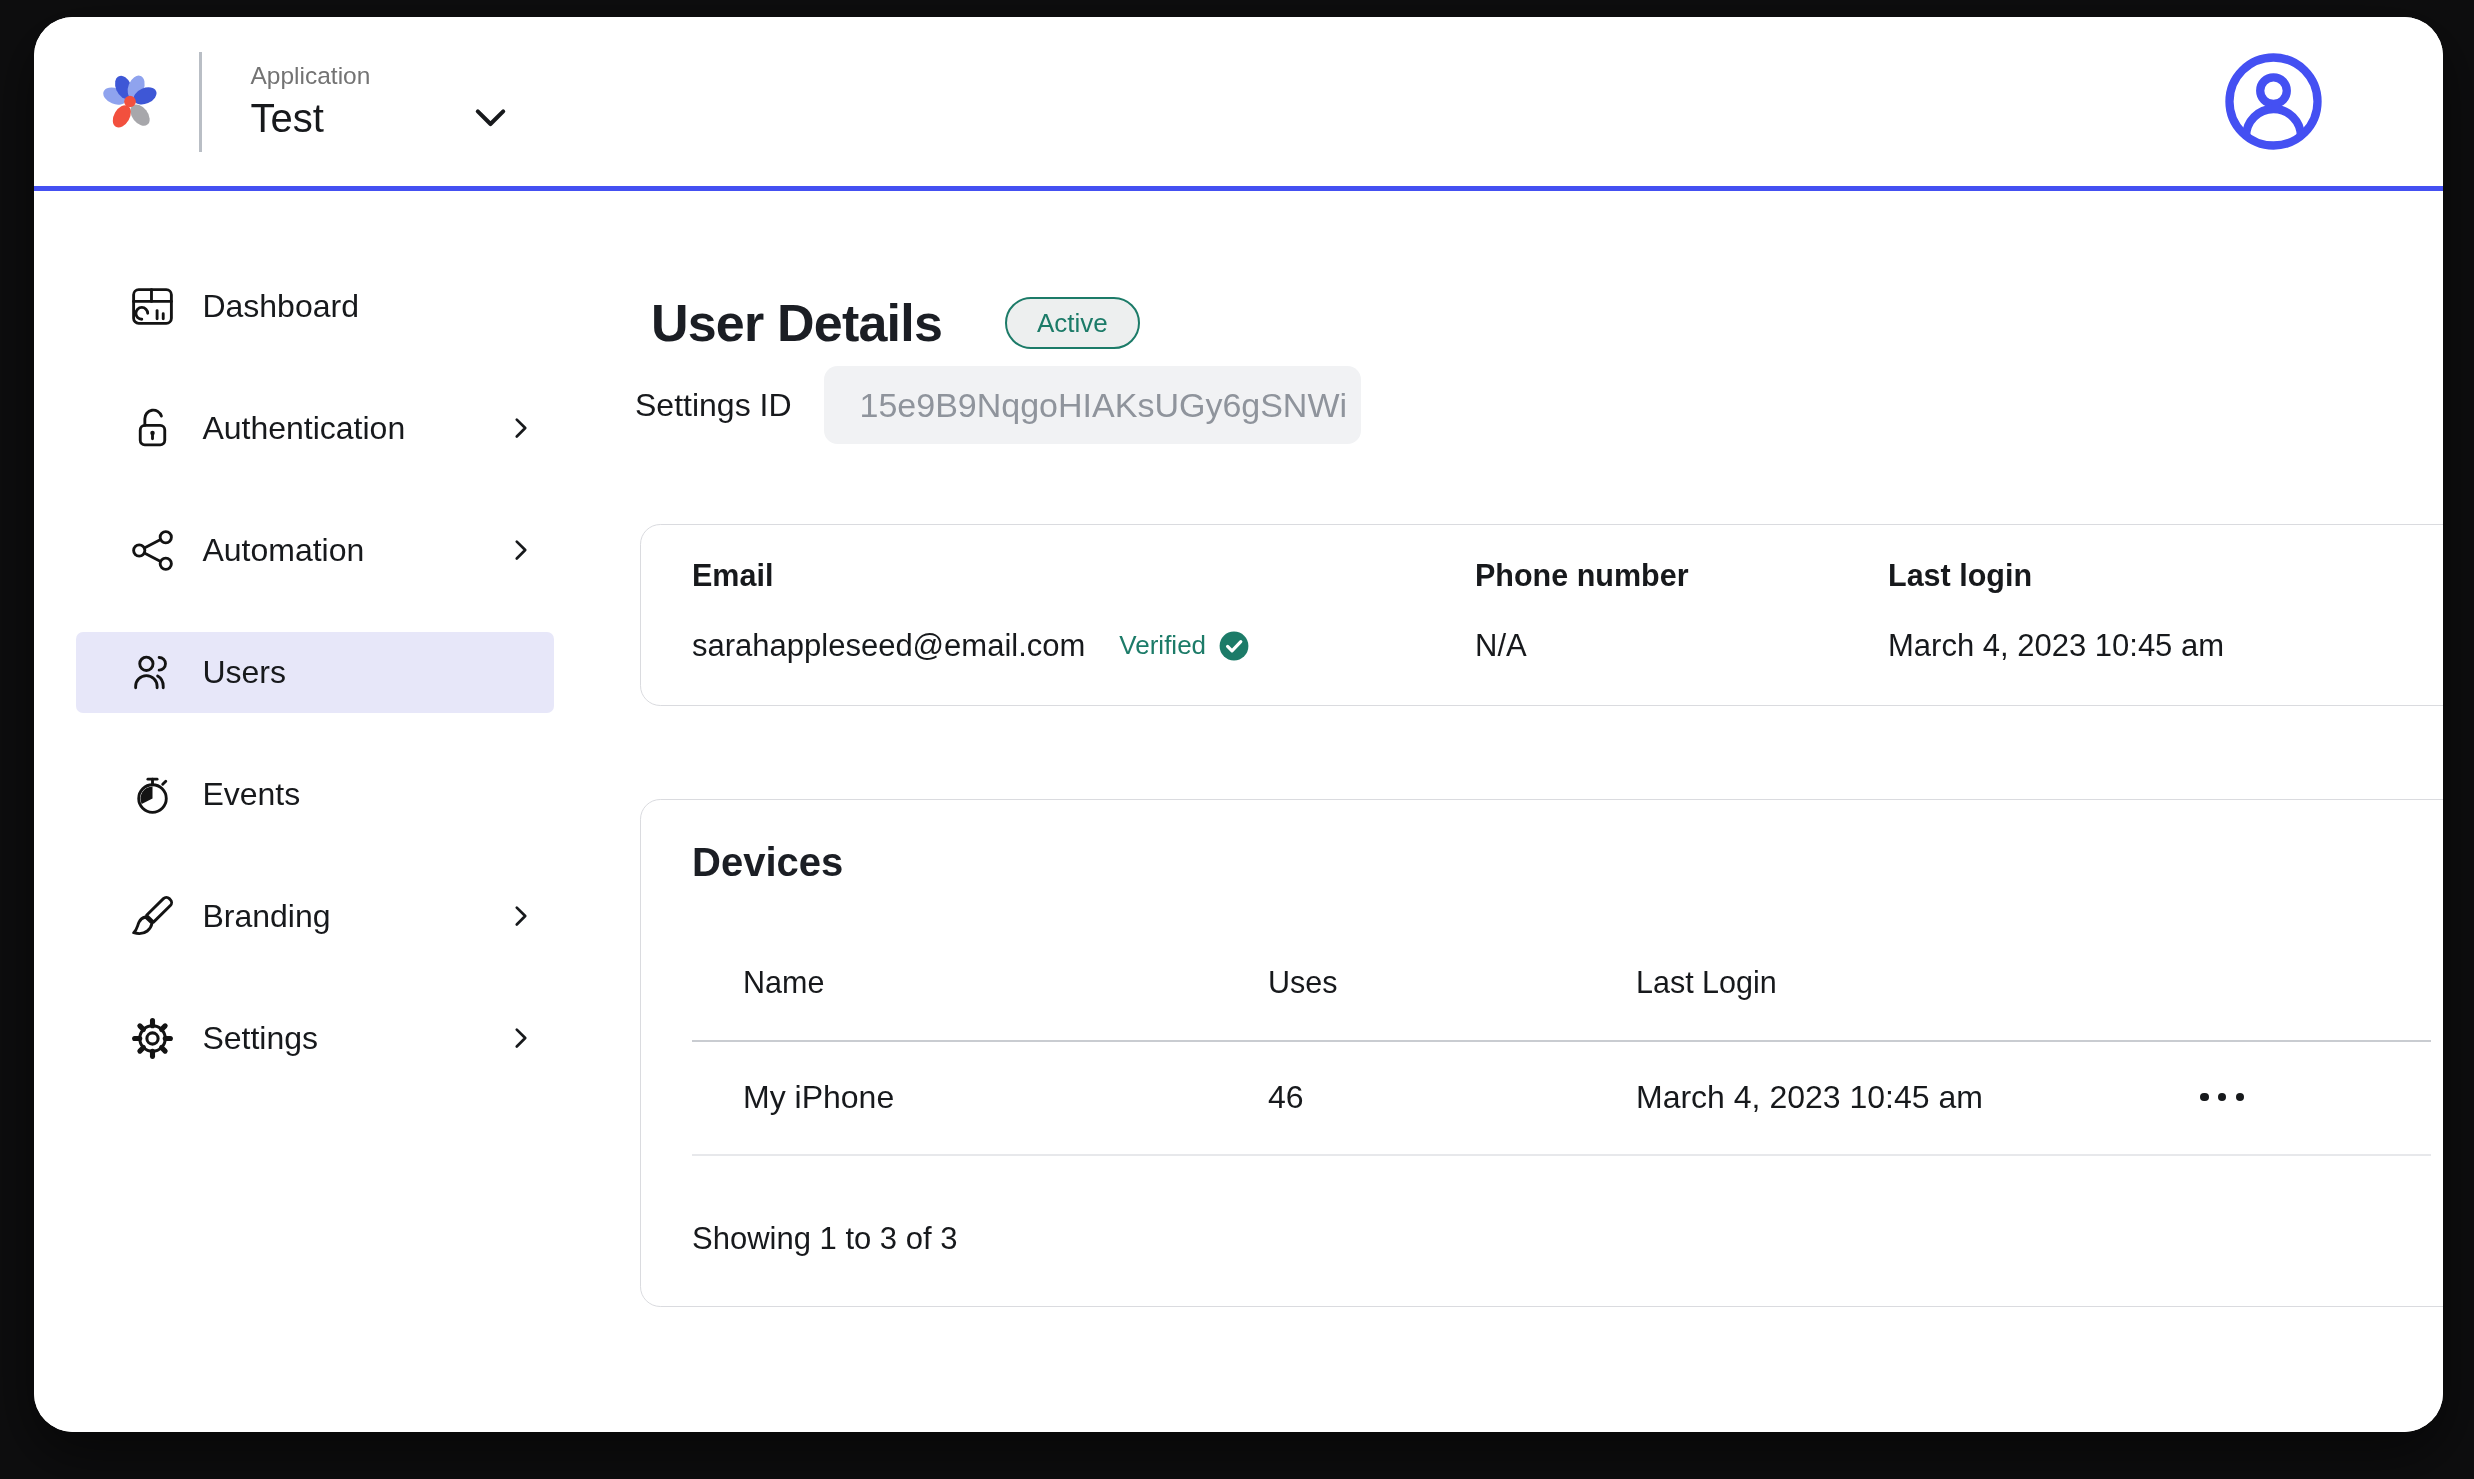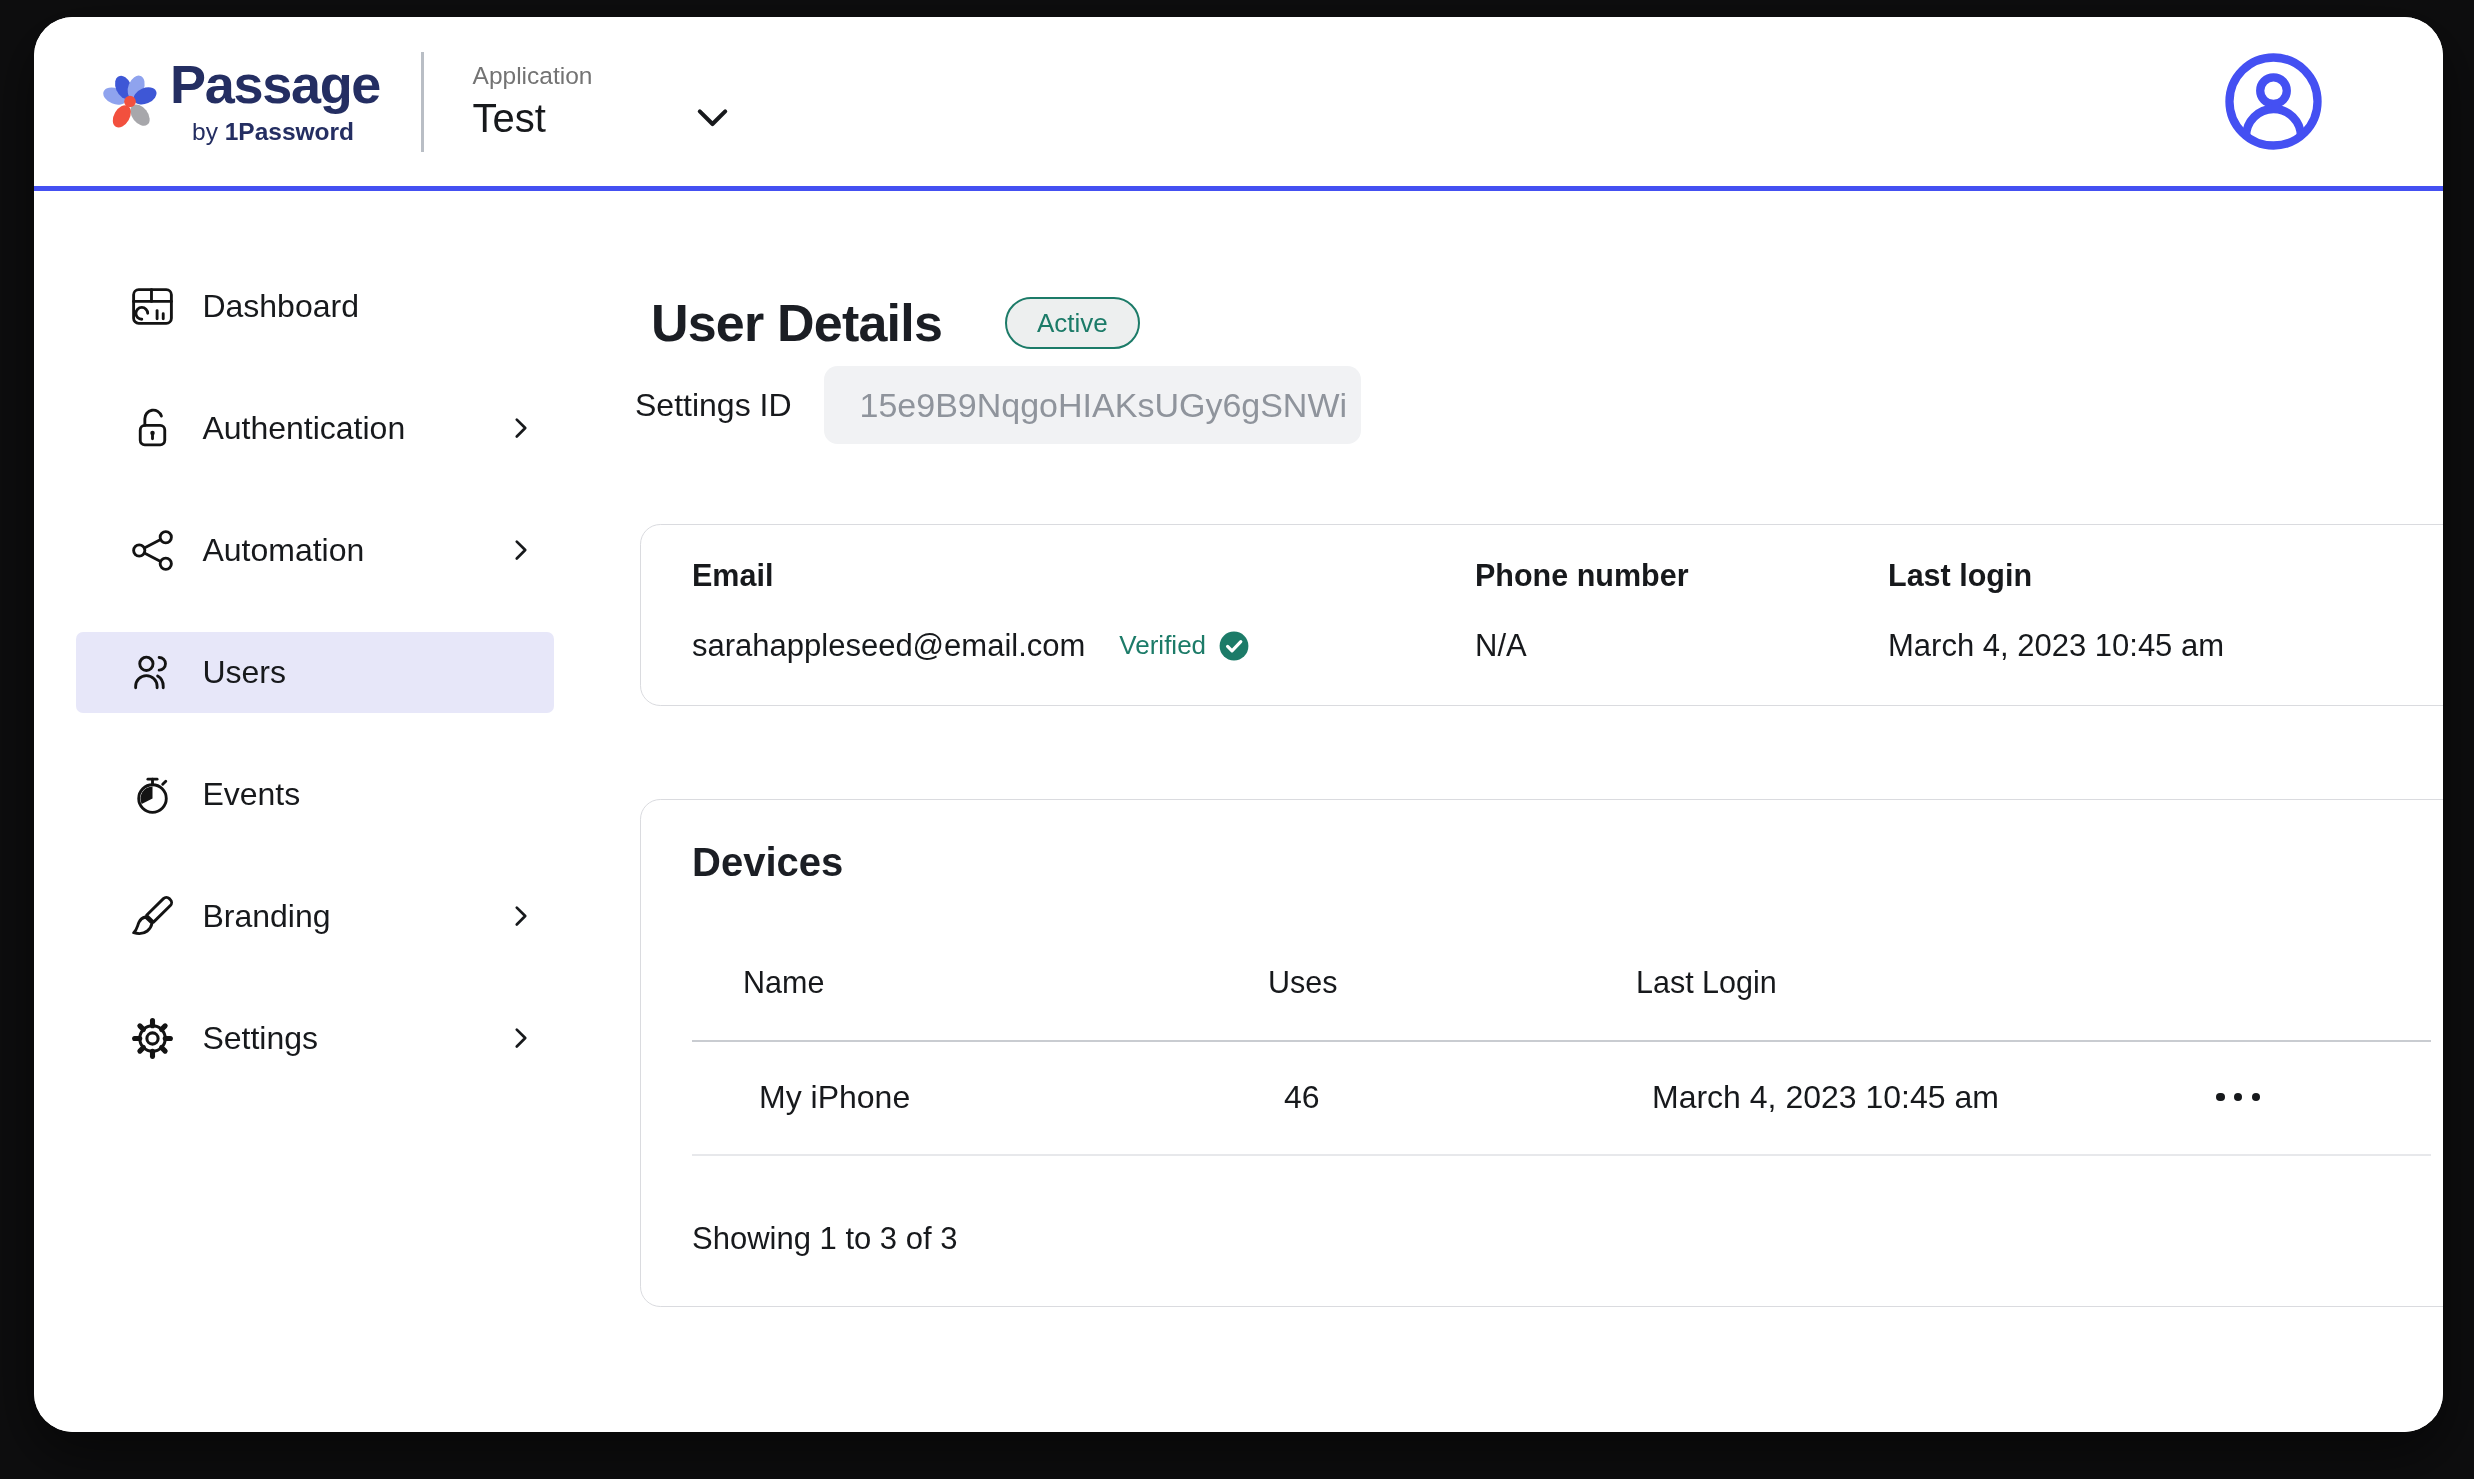--- a/index.html
+++ b/index.html
@@ -78,21 +78,21 @@
   .verified svg{width:32px;height:32px;margin-left:12px;flex:none;}
   
   .devices-card{top:603px;height:508px;}
   .devices-title{position:absolute;left:51px;top:40px;font-size:40px;font-weight:700;color:#1b1e24;line-height:1.1;}
   .dev-head{position:absolute;left:102px;right:54px;top:165px;
     display:grid;grid-template-columns:525px 368px 564px 1fr;}
   .dev-head div{font-size:30.5px;font-weight:400;color:#17191c;}
   .rule{position:absolute;left:51px;right:52px;height:1.7px;}
   .rule-1{top:240px;background:#c9ccd1;}
   .rule-2{top:354px;background:#e7e8eb;}
-  .dev-row{position:absolute;left:118px;right:54px;top:240px;height:114px;
+  .dev-row{position:absolute;left:102px;right:54px;top:240px;height:114px;
     display:grid;grid-template-columns:525px 368px 564px 1fr;align-items:center;}
   .dev-row div{font-size:32px;color:#17191c;}
   .dots{display:flex;gap:9.3px;align-items:center;background:none;border:none;cursor:pointer;padding:8.5px 0;}
   .dot{width:8.5px;height:8.5px;border-radius:50%;background:#17191c;}
   .dev-footer{position:absolute;left:51px;top:421px;font-size:31px;color:#17191c;}
   svg{display:block;}
 </style>
 </head>
 <body>
 
@@ -102,24 +102,20 @@
     <div class="logo">
       <svg class="logo-flower" viewBox="0 0 72 78">
         <ellipse cx="16.5" cy="32.1" rx="10" ry="15.5" transform="rotate(-68 16.5 32.1)" fill="#8fa3ee"></ellipse>
         <ellipse cx="27.8" cy="20.7" rx="10" ry="15.5" transform="rotate(-23 27.8 20.7)" fill="#3e57d6"></ellipse>
         <ellipse cx="43.9" cy="20.5" rx="10" ry="15.5" transform="rotate(22 43.9 20.5)" fill="#8fa3ee"></ellipse>
         <ellipse cx="55.3" cy="31.8" rx="10" ry="15.5" transform="rotate(67 55.3 31.8)" fill="#3e57d6"></ellipse>
         <ellipse cx="48.9" cy="56.5" rx="10" ry="15.5" transform="rotate(142 48.9 56.5)" fill="#a7a7ab"></ellipse>
         <ellipse cx="25.5" cy="58.2" rx="10" ry="15.5" transform="rotate(210 25.5 58.2)" fill="#f2503e"></ellipse>
         <circle cx="36" cy="39" r="7.5" fill="#f2503e"></circle>
       </svg>
-      <div class="logo-text">
-        <div class="brand">Passage</div>
-        <div class="byline"><span>by </span><span class="bold">1Password</span></div>
-      </div>
     </div>
 
     <div class="hdr-divider"></div>
 
     <div class="app-block">
       <div class="app-label">Application</div>
       <button class="app-row">
         <span class="app-name">Test</span>
         <svg class="chev-down" viewBox="0 0 40 28">
           <path d="M6,7 L20,21 L34,7" fill="none" stroke="#17191c" stroke-width="4.5" stroke-linecap="round" stroke-linejoin="round"></path>

